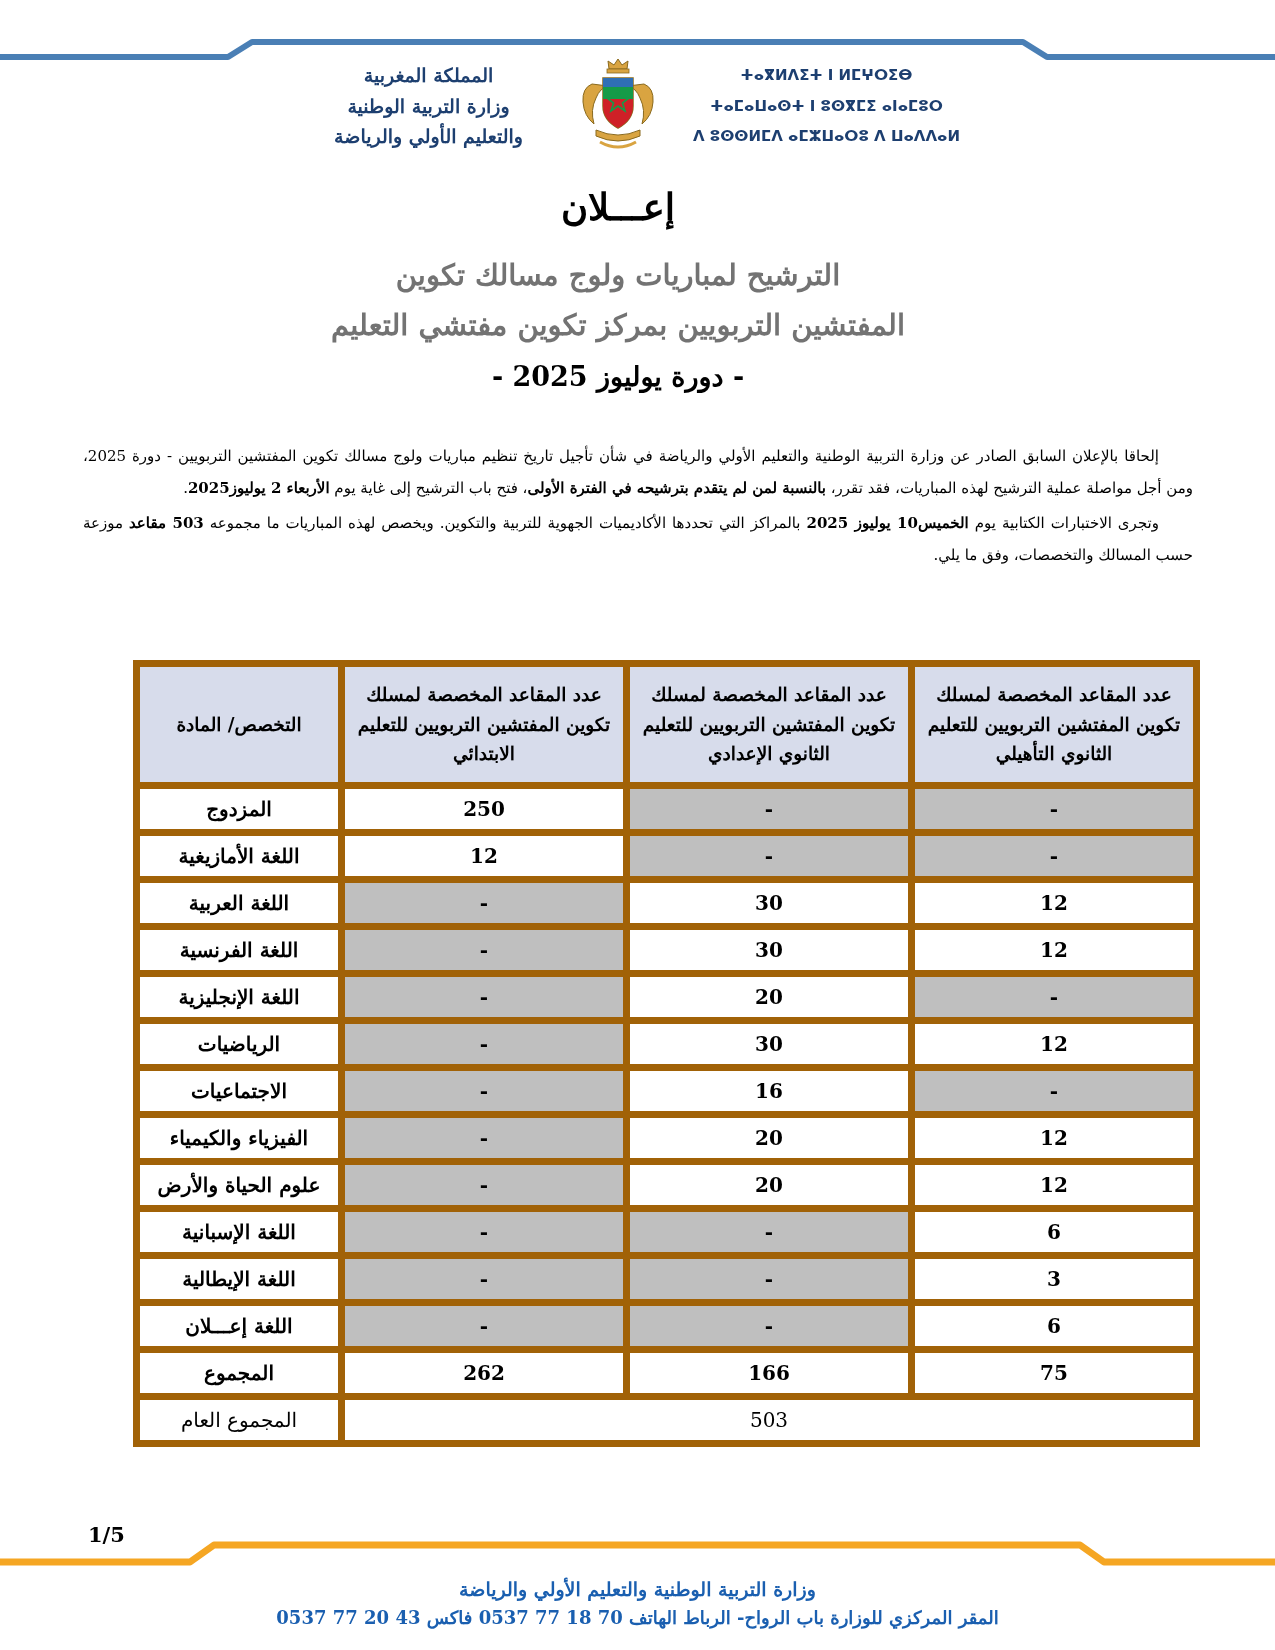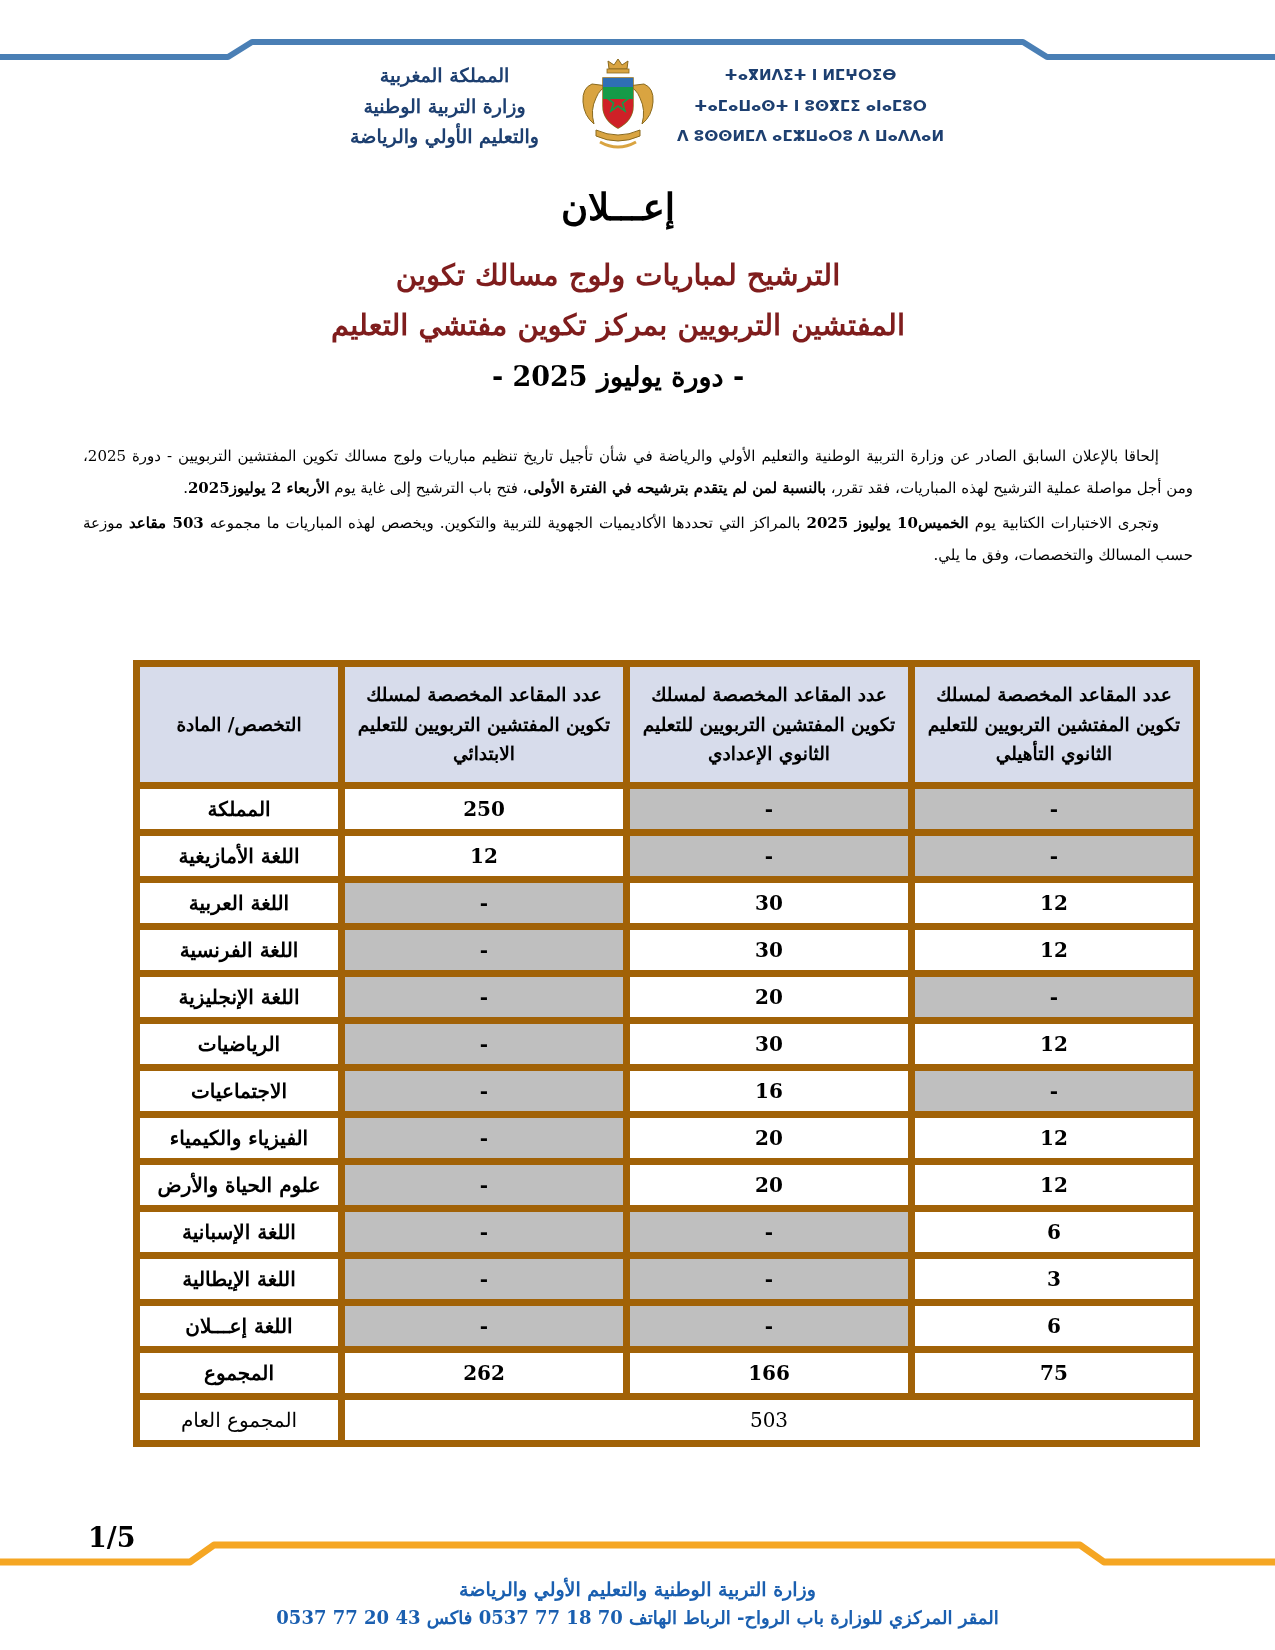--- a/index.html
+++ b/index.html
@@ -29,21 +29,21 @@
   
   .letterhead {
     position: absolute;
     top: 50px; left: 0;
     width: 1275px;
     height: 112px;
     display: flex;
     flex-direction: row-reverse;
     align-items: center;
     justify-content: center;
-    gap: 0px;
+    gap: 16px;
   }
   .lh-ar {
     width: 250px;
     text-align: center;
     direction: rtl;
     color: #1d3f70;
     font-family: "DejaVu Serif", serif;
     font-size: 19px;
     line-height: 1.62;
     font-weight: 700;
@@ -78,21 +78,21 @@
     font-size: 37px;
     font-weight: 700;
     letter-spacing: 2px;
     color: #000;
     margin-bottom: 22px;
     font-family: "DejaVu Serif", serif;
   }
   .t-line {
     font-size: 29px;
     font-weight: 700;
-    color: #7f1d1d;
+    color: #737373;
     line-height: 1.72;
     font-family: "DejaVu Serif", serif;
   }
   .t-date {
     font-size: 27px;
     font-weight: 700;
     color: #000;
     margin-top: 10px;
     font-family: "DejaVu Serif", serif;
   }
@@ -160,21 +160,21 @@
   td.val { font-weight: 700; margin-top: 20px; }
   tr.total td { font-weight: 700; }
   tr.grand td { font-weight: 400; height: 49px; }
 
   
   .page-num {
     position: absolute;
     left: 88px;
     top: 1522px;
     direction: ltr;
-    font-size: 27px;
+    font-size: 21px;
     font-weight: 700;
     color: #000;
     font-family: "DejaVu Serif", serif;
   }
 
   
   .botbar {
     position: absolute;
     bottom: 78px; left: 0;
     width: 1275px;
@@ -261,21 +261,21 @@
           <th class="col-num">عدد المقاعد المخصصة لمسلك تكوين المفتشين التربويين للتعليم الثانوي الإعدادي</th>
           <th class="col-num">عدد المقاعد المخصصة لمسلك تكوين المفتشين التربويين للتعليم الابتدائي</th>
           <th class="col-subject">التخصص/ المادة</th>
         </tr>
       </thead>
       <tbody id="seats-body">
           <tr>
             <td class="na">-</td>
             <td class="na">-</td>
             <td class="val">250</td>
-            <td class="subject">المملكة</td>
+            <td class="subject">المزدوج</td>
           </tr>
           <tr>
             <td class="na">-</td>
             <td class="na">-</td>
             <td class="val">12</td>
             <td class="subject">اللغة الأمازيغية</td>
           </tr>
           <tr>
             <td class="val">12</td>
             <td class="val">30</td>

